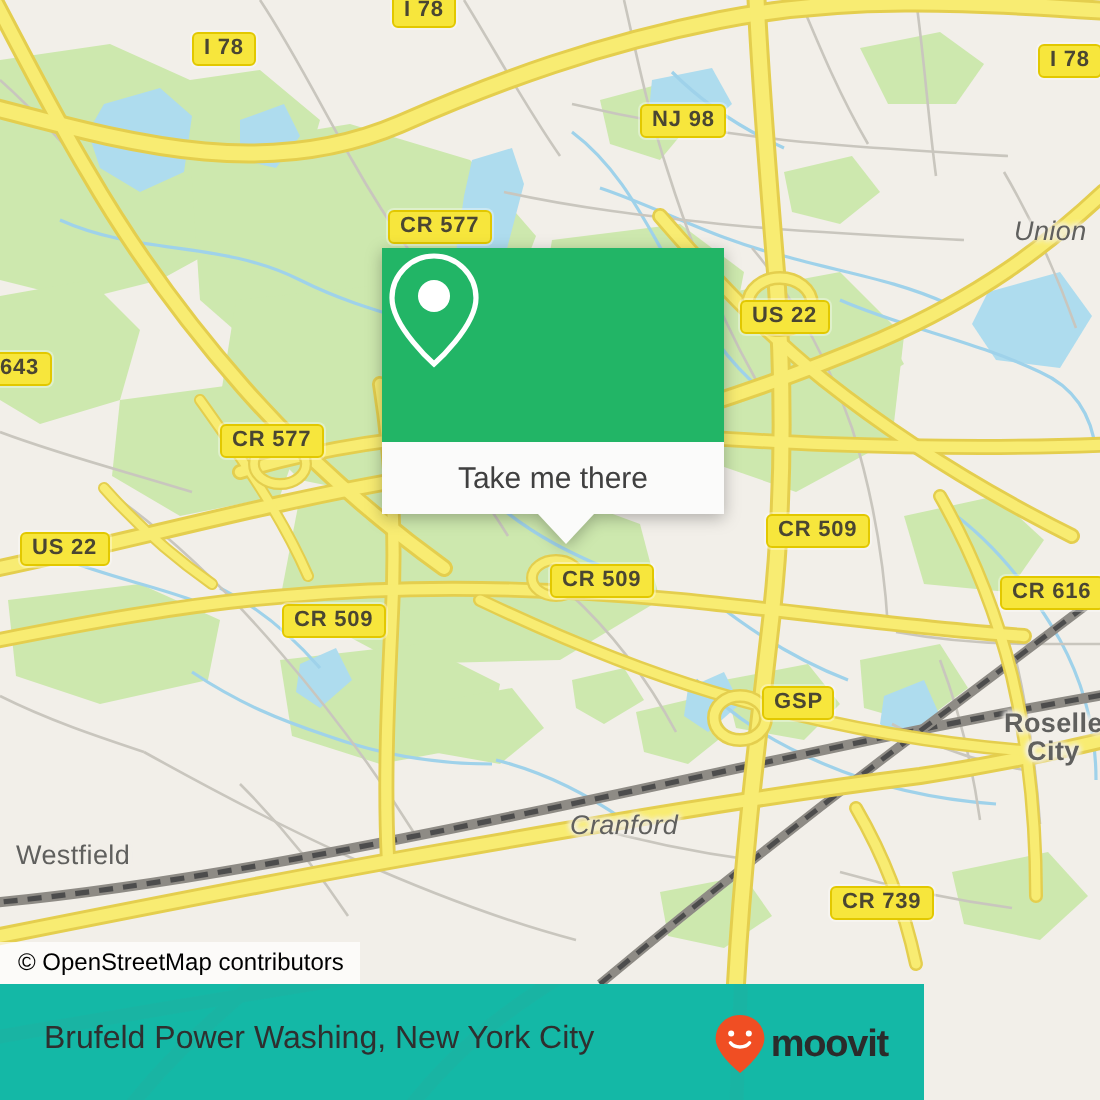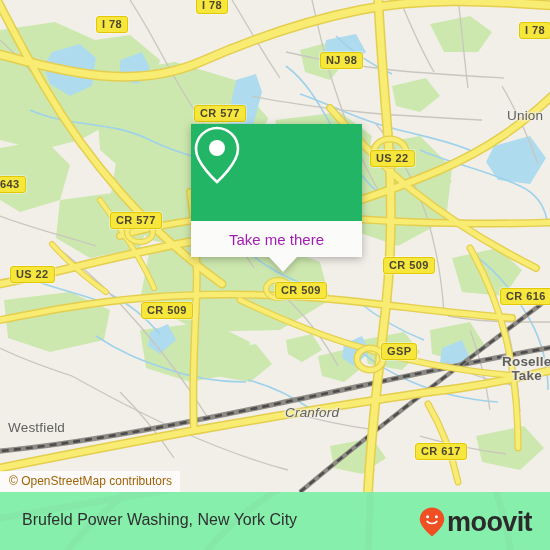--- a/index.html
+++ b/index.html
@@ -26,39 +26,39 @@
   .shield{
     position:absolute;background:#F7E63C;border:1.5px solid #E2C800;border-radius:3px;
     color:#4a4632;font-size:11px;font-weight:bold;letter-spacing:.4px;
     padding:1px 5px 2px 5px;white-space:nowrap;line-height:12px;
     box-shadow:0 0 0 1px rgba(255,255,255,.35);
   }
 
   
   .attrib{
     position:absolute;left:0;bottom:0;background:rgba(255,255,255,.72);
-    color:#a16207;font-size:12px;padding:3px 8px 4px 9px;white-space:nowrap;
+    color:#000000;font-size:12px;padding:3px 8px 4px 9px;white-space:nowrap;
   }
 
   
   #popup{position:absolute;left:191px;top:124px;width:171px;z-index:30;
          filter:drop-shadow(0 2px 4px rgba(0,0,0,.28));}
   #popup .imgbox{height:97px;background:#22b566;display:flex;align-items:center;justify-content:center;}
   #popup .foot{height:36px;background:#fbfbfa;display:flex;align-items:center;justify-content:center;}
-  #popup .foot span{color:#a21caf;font-size:15px;}
+  #popup .foot span{color:#404040;font-size:15px;}
   #popup .tail{position:absolute;left:78px;top:133px;width:0;height:0;
     border-left:14px solid transparent;border-right:14px solid transparent;
     border-top:15px solid #fbfbfa;}
 
   
-  #footer{position:absolute;left:0;top:492px;width:550px;height:58px;background:#86efac;overflow:hidden;}
+  #footer{position:absolute;left:0;top:492px;width:462px;height:58px;background:#14b8a6;overflow:hidden;}
   #footer .wm{position:absolute;left:0;top:-492px;width:550px;height:550px;opacity:.05;}
   #footer .ftitle{position:absolute;left:22px;top:19px;font-size:16px;color:#2f2f2f;white-space:nowrap;}
   #logo{position:absolute;right:18px;top:15px;display:flex;align-items:center;gap:2px;}
-  #logo .logotext{font-size:27px;color:#2b2b2b;font-weight:bold;letter-spacing:-.6px;line-height:27px;}
+  #logo .logotext{font-size:19px;color:#2b2b2b;font-weight:bold;letter-spacing:-.6px;line-height:27px;}
 </style>
 </head>
 <body>
 
 <div id="app">
 
   <div id="map">
     <svg id="basemap" width="550" height="492" viewBox="0 0 550 492">
       <defs>
         <pattern id="railpat" width="9" height="4" patternUnits="userSpaceOnUse" patternTransform="rotate(19)">
@@ -194,43 +194,43 @@
         <ellipse cx="278" cy="289" rx="12" ry="9" stroke-width="6"></ellipse>
       </g>
       <g stroke="#F8EC72" fill="none">
         <ellipse cx="390" cy="152" rx="16" ry="13" stroke-width="4.4"></ellipse>
         <ellipse cx="370" cy="359" rx="13" ry="11" stroke-width="4.4"></ellipse>
         <ellipse cx="140" cy="232" rx="13" ry="10" stroke-width="3.8"></ellipse>
         <ellipse cx="278" cy="289" rx="12" ry="9" stroke-width="3.8"></ellipse>
       </g>
     </svg>
 
-    <div class="place" style="left:507px;top:108px;">Union</div>
+    <div class="place" style="left:507px;top:108px;font-style:italic;">Union</div>
     <div class="place" style="left:8px;top:400px;margin-top:20px;">Westfield</div>
     <div class="place" style="left:285px;top:405px;font-style:italic;">Cranford</div>
     <div class="place two" style="left:502px;top:355px;">
       <div>Roselle</div>
-      <div>Take</div>
+      <div>City</div>
     </div>
 
     <div class="shield" style="left:196px;top:-3px;">I 78</div>
     <div class="shield" style="left:96px;top:16px;">I 78</div>
     <div class="shield" style="left:519px;top:22px;">I 78</div>
     <div class="shield" style="left:320px;top:52px;">NJ 98</div>
     <div class="shield" style="left:194px;top:105px;">CR 577</div>
     <div class="shield" style="left:110px;top:212px;">CR 577</div>
     <div class="shield" style="left:370px;top:150px;">US 22</div>
     <div class="shield" style="left:10px;top:266px;">US 22</div>
     <div class="shield" style="left:-6px;top:176px;">643</div>
     <div class="shield" style="left:275px;top:282px;">CR 509</div>
     <div class="shield" style="left:383px;top:257px;">CR 509</div>
     <div class="shield" style="left:141px;top:302px;">CR 509</div>
     <div class="shield" style="left:500px;top:288px;">CR 616</div>
     <div class="shield" style="left:381px;top:343px;">GSP</div>
-    <div class="shield" style="left:415px;top:443px;">CR 617</div>
+    <div class="shield" style="left:415px;top:443px;">CR 739</div>
 
     <div id="popup">
       <div class="imgbox">
         <svg width="52" height="62" viewBox="0 0 52 62">
           <path d="M26 4 C14.4 4 5 13.4 5 25 C5 39.5 26 58 26 58 C26 58 47 39.5 47 25 C47 13.4 37.6 4 26 4 Z" fill="none" stroke="#ffffff" stroke-width="2.6"></path>
           <circle cx="26" cy="24" r="8" fill="#ffffff"></circle>
         </svg>
       </div>
       <div class="foot">
         <span>Take me there</span>

